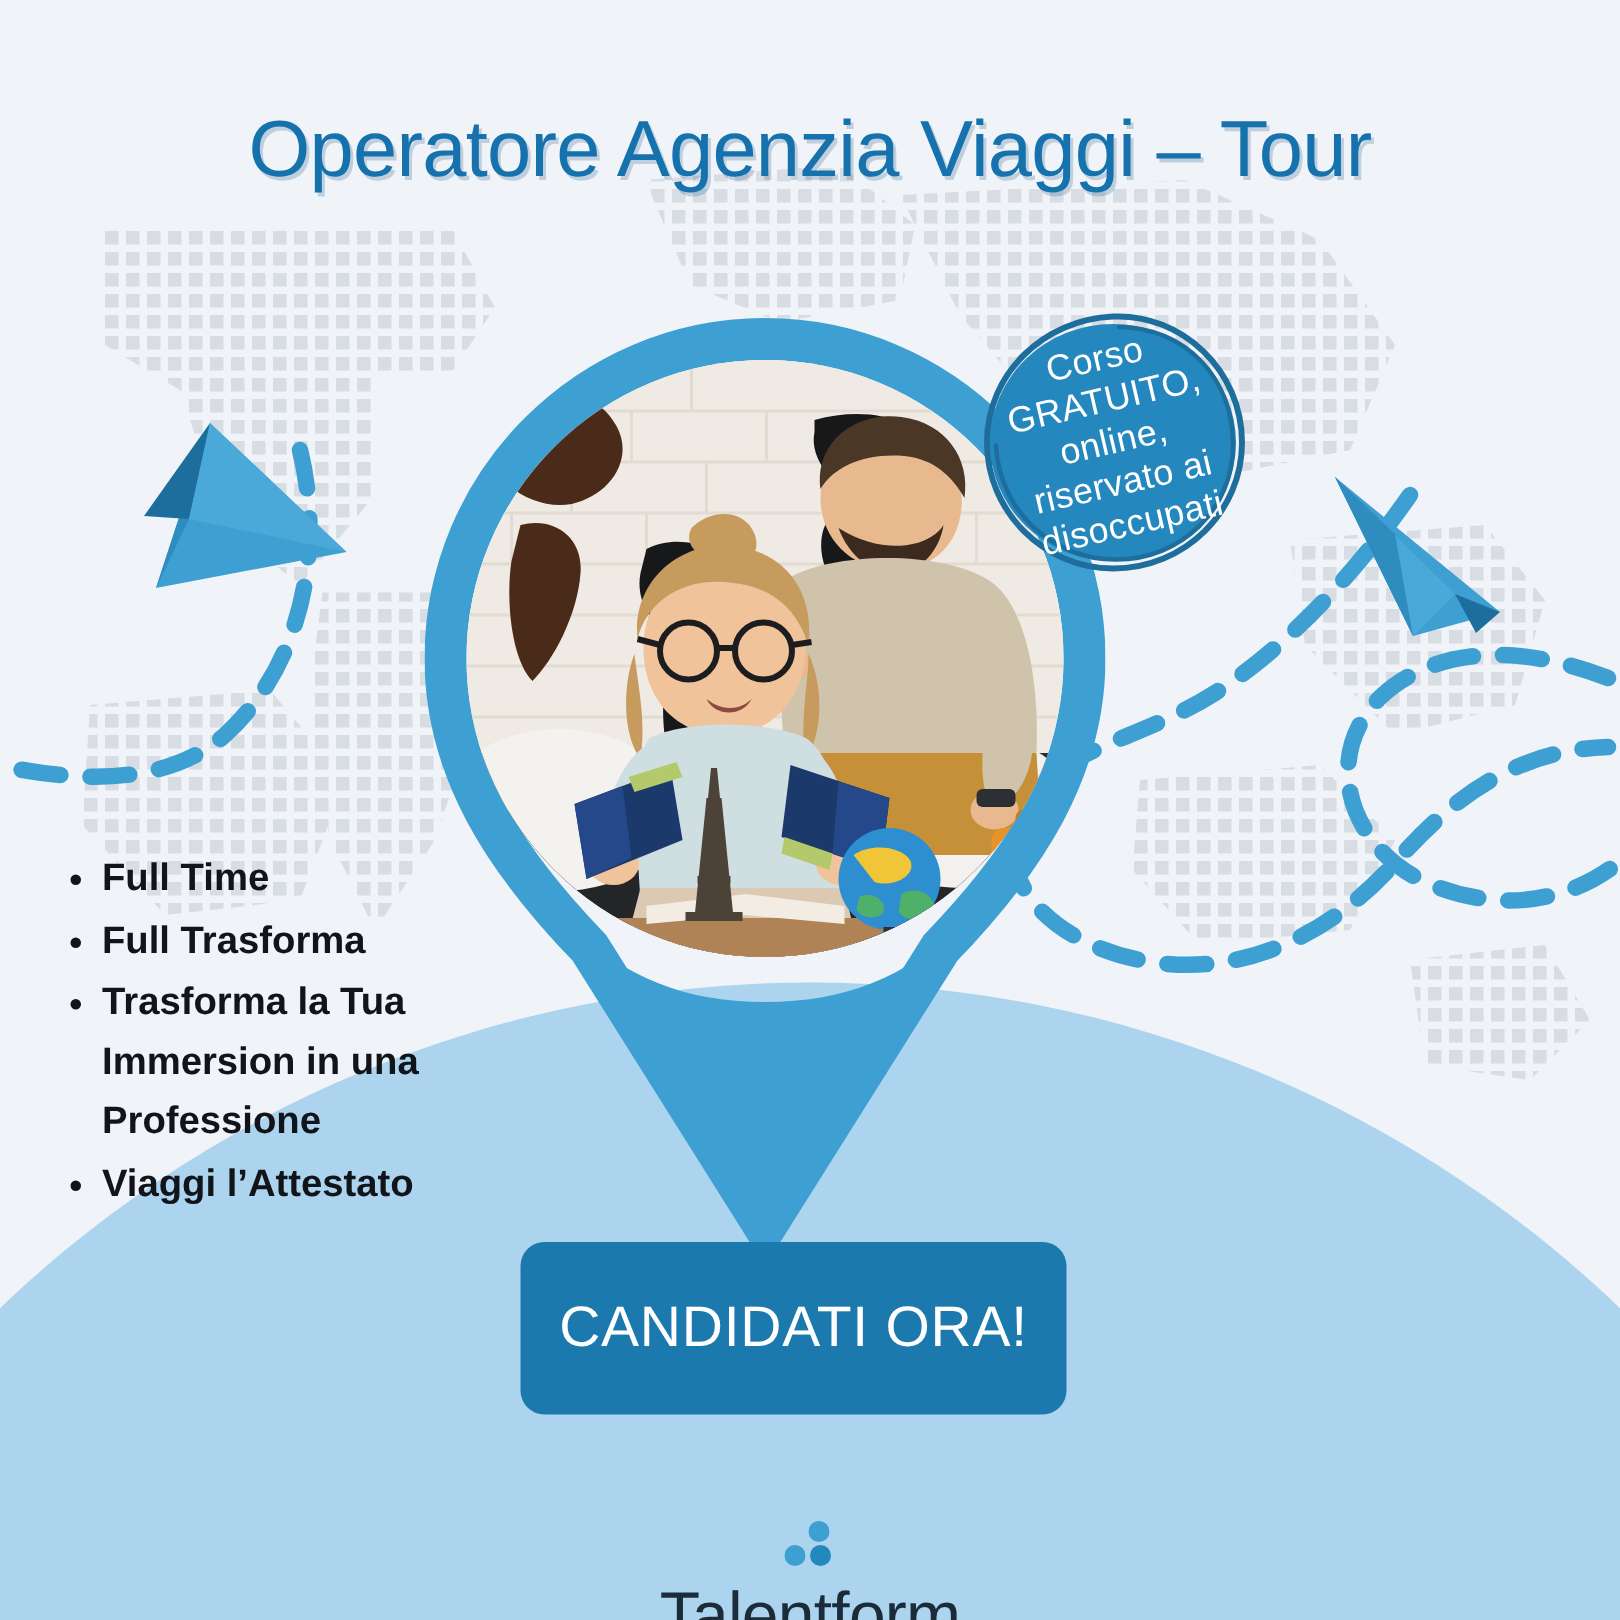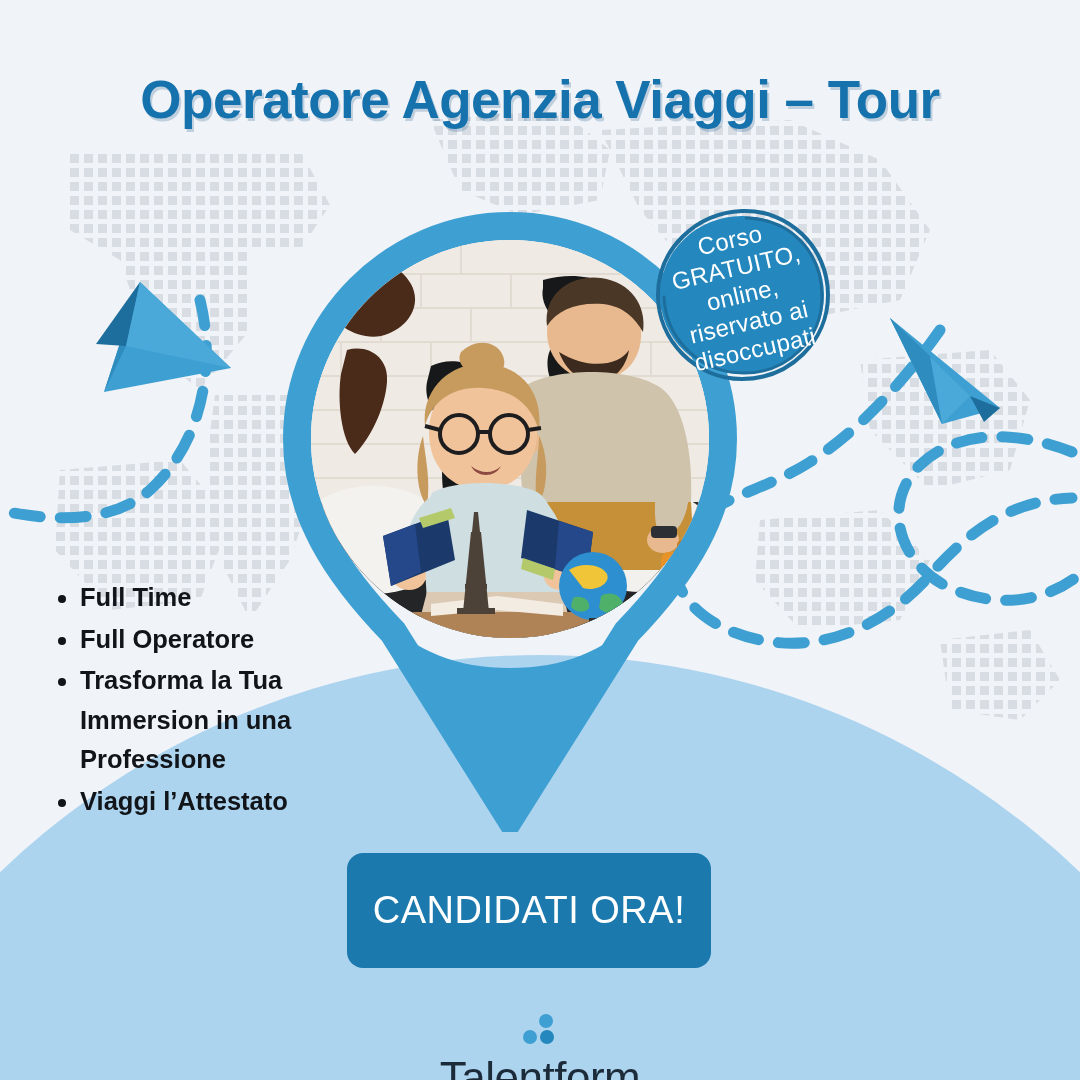--- a/index.html
+++ b/index.html
@@ -55,21 +55,21 @@
 
   
   .title {
     position: absolute;
     top: 34px;
     left: 0;
     width: 1080px;
     text-align: center;
     z-index: 6;
     font-size: 53px;
-    font-weight: bold;
+    font-weight: normal;
     line-height: 1.12;
     color: #1572ad;
     letter-spacing: -0.5px;
     text-shadow: 2px 3px 0 rgba(20, 80, 130, 0.22);
   }
   .title .line { display: block; white-space: nowrap; }
 
   
   .pin-wrap {
     position: absolute;
@@ -119,35 +119,35 @@
   }
   .badge-text span { display: block; white-space: nowrap; }
 
   
   .bullets {
     position: absolute;
     left: 36px;
     top: 566px;
     width: 300px;
     z-index: 6;
-    margin: 12px;
+    margin: 0;
     padding: 0 0 0 32px;
     list-style: disc;
     color: #111418;
     font-size: 25.5px;
     line-height: 1.55;
     font-weight: 600;
   }
   .bullets li { margin: 0 0 2px 0; }
 
   
   .cta {
     position: absolute;
     left: 347px;
-    top: 853px;
+    top: 828px;
     width: 364px;
     height: 115px;
     border-radius: 16px;
     border: none;
     background: #1b79ad;
     color: #ffffff;
     font-family: "Liberation Sans", sans-serif;
     font-size: 38px;
     letter-spacing: 0.5px;
     cursor: pointer;
@@ -387,21 +387,21 @@
       <span>Corso</span>
       <span>GRATUITO,</span>
       <span>online,</span>
       <span>riservato ai</span>
       <span>disoccupati</span>
     </div>
   </div>
 
   <ul class="bullets">
     <li>Full Time</li>
-    <li>Full Operatore</li>
+    <li>Full Trasforma</li>
     <li>Trasforma la Tua Immersion in una Professione</li>
     <li>Viaggi l’Attestato</li>
   </ul>
 
   <button class="cta">CANDIDATI ORA!</button>
 
   <div class="logo">
     <svg class="logo-mark" width="40" height="34" viewBox="0 0 40 34">
       <circle cx="26" cy="9" r="7" fill="#3ea0d2"></circle>
       <circle cx="10" cy="25" r="7" fill="#3ea0d2"></circle>

